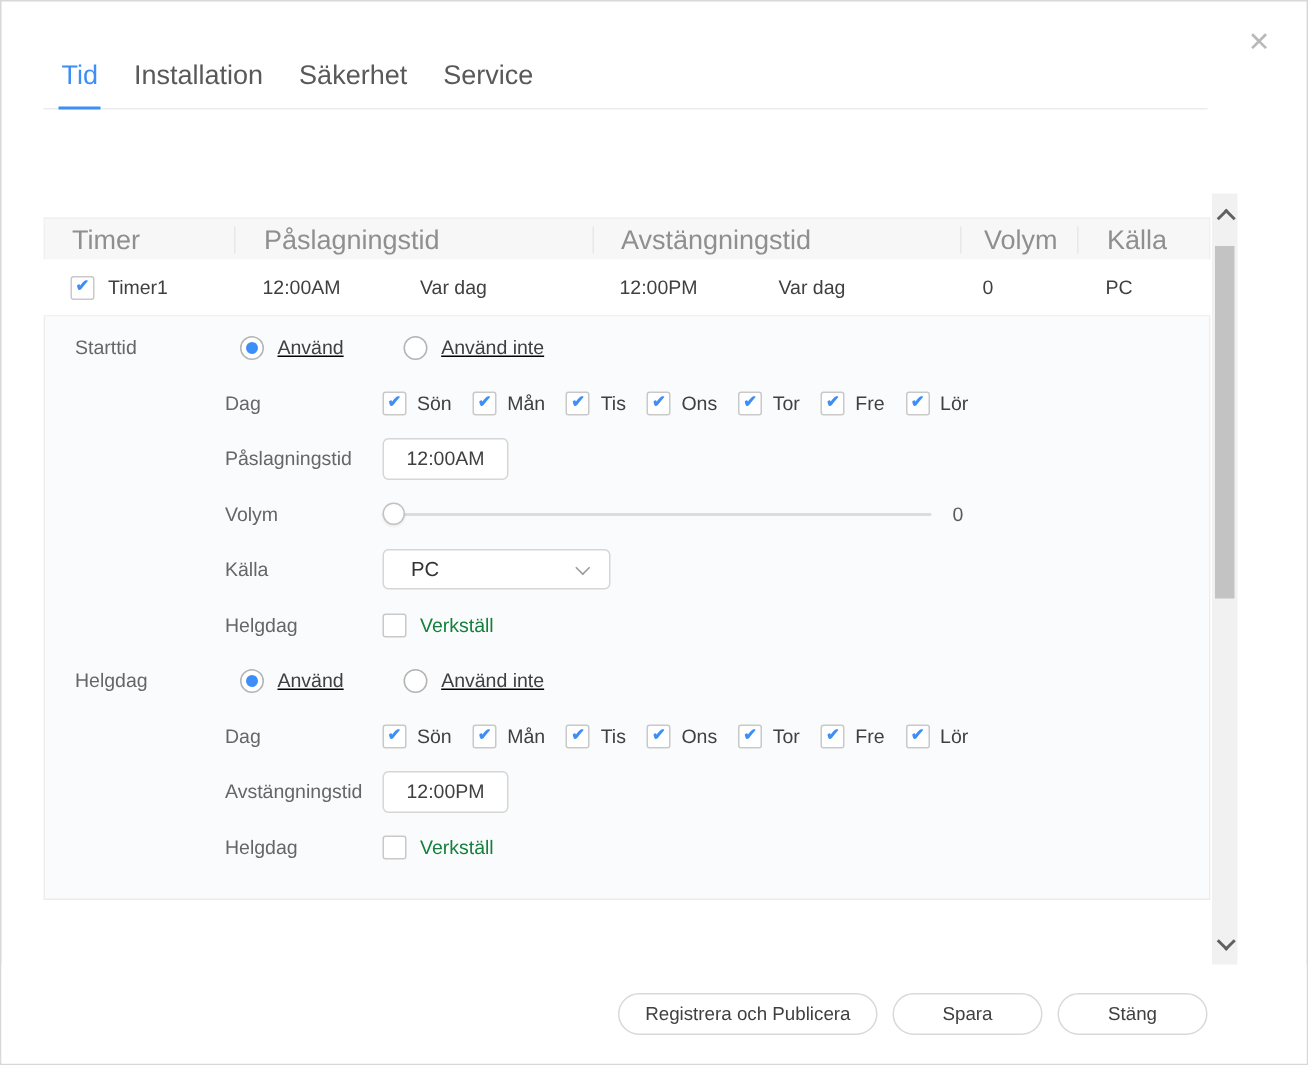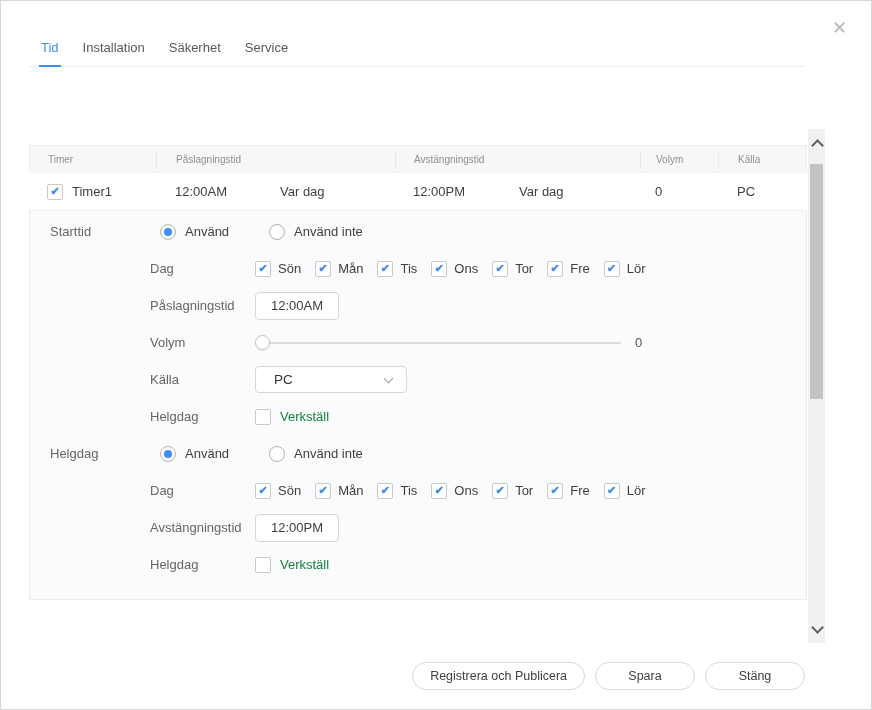--- a/index.html
+++ b/index.html
@@ -25,38 +25,38 @@
     font-size:18px; color:#b9b9b9; cursor:pointer; line-height:1;
     font-weight:400;
   }
   
   .tabs {
     margin:33px 66px 0 28px;
     border-bottom:1px solid #ececec;
     display:flex; padding-left:10px;
   }
   .tab {
-    font-size:13px; color:#595959; margin-right:20px;
+    font-size:18px; color:#595959; margin-right:20px;
     padding:6px 2px 10px 2px; cursor:pointer; white-space:nowrap;
   }
   .tab.active {
     color:#3e8ef7; border-bottom:2px solid #3e8ef7; margin-bottom:-1px;
   }
   
   .scroll {
     position:absolute; left:28px; top:128px; width:778px; height:515px;
     overflow:hidden;
   }
   .sec-title { margin:26px 0 0 0; font-size:16px; font-weight:400; color:#595959; height:18px; }
   
   .ttable { margin-top:16px; width:778px; box-sizing:border-box; }
   .thead {
     display:flex; height:28px; align-items:center;
     background:#f7f7f7; border:1px solid #f0f0f0; border-bottom:none;
-    box-sizing:border-box; font-size:10px; color:#8f8f8f;
+    box-sizing:border-box; font-size:18px; color:#8f8f8f;
   }
   .th { box-sizing:border-box; border-right:1px solid #e8e8e8; height:18px; line-height:18px; }
   .th:last-child { border-right:none; }
   .th1 { width:127px; padding-left:18px; }
   .th2 { width:239px; padding-left:19px; }
   .th3 { width:245px; padding-left:18px; }
   .th4 { width:78px;  padding-left:15px; }
   .th5 { flex:1;      padding-left:19px; }
   .trow {
     display:flex; height:37px; align-items:center; background:#fff;
@@ -72,21 +72,21 @@
   
   .form {
     height:389px; box-sizing:border-box; overflow:hidden;
     border:1px solid #ececec; border-top:none; background:#fafbfc;
     padding-top:2px;
   }
   .frow { display:flex; align-items:center; height:37px; font-size:13px; }
   .sec  { width:120px; padding-left:20px; box-sizing:border-box; color:#666; }
   .sub  { width:105px; color:#666; }
   
-  .radio-group { display:flex; align-items:center; margin-left:10px; }
+  .radio-group { display:flex; align-items:center; margin-left:10px;text-decoration:underline; }
   .radio {
     width:14px; height:14px; border-radius:50%;
     border:1px solid #b3b3b3; background:#fff; position:relative; flex:none;
   }
   .radio.sel::after {
     content:""; position:absolute; left:3px; top:3px;
     width:8px; height:8px; border-radius:50%; background:#3e8ef7;
   }
   .radio-lbl { margin:0 0 0 9px; color:#404040; }
   .radio-item { display:flex; align-items:center; }

